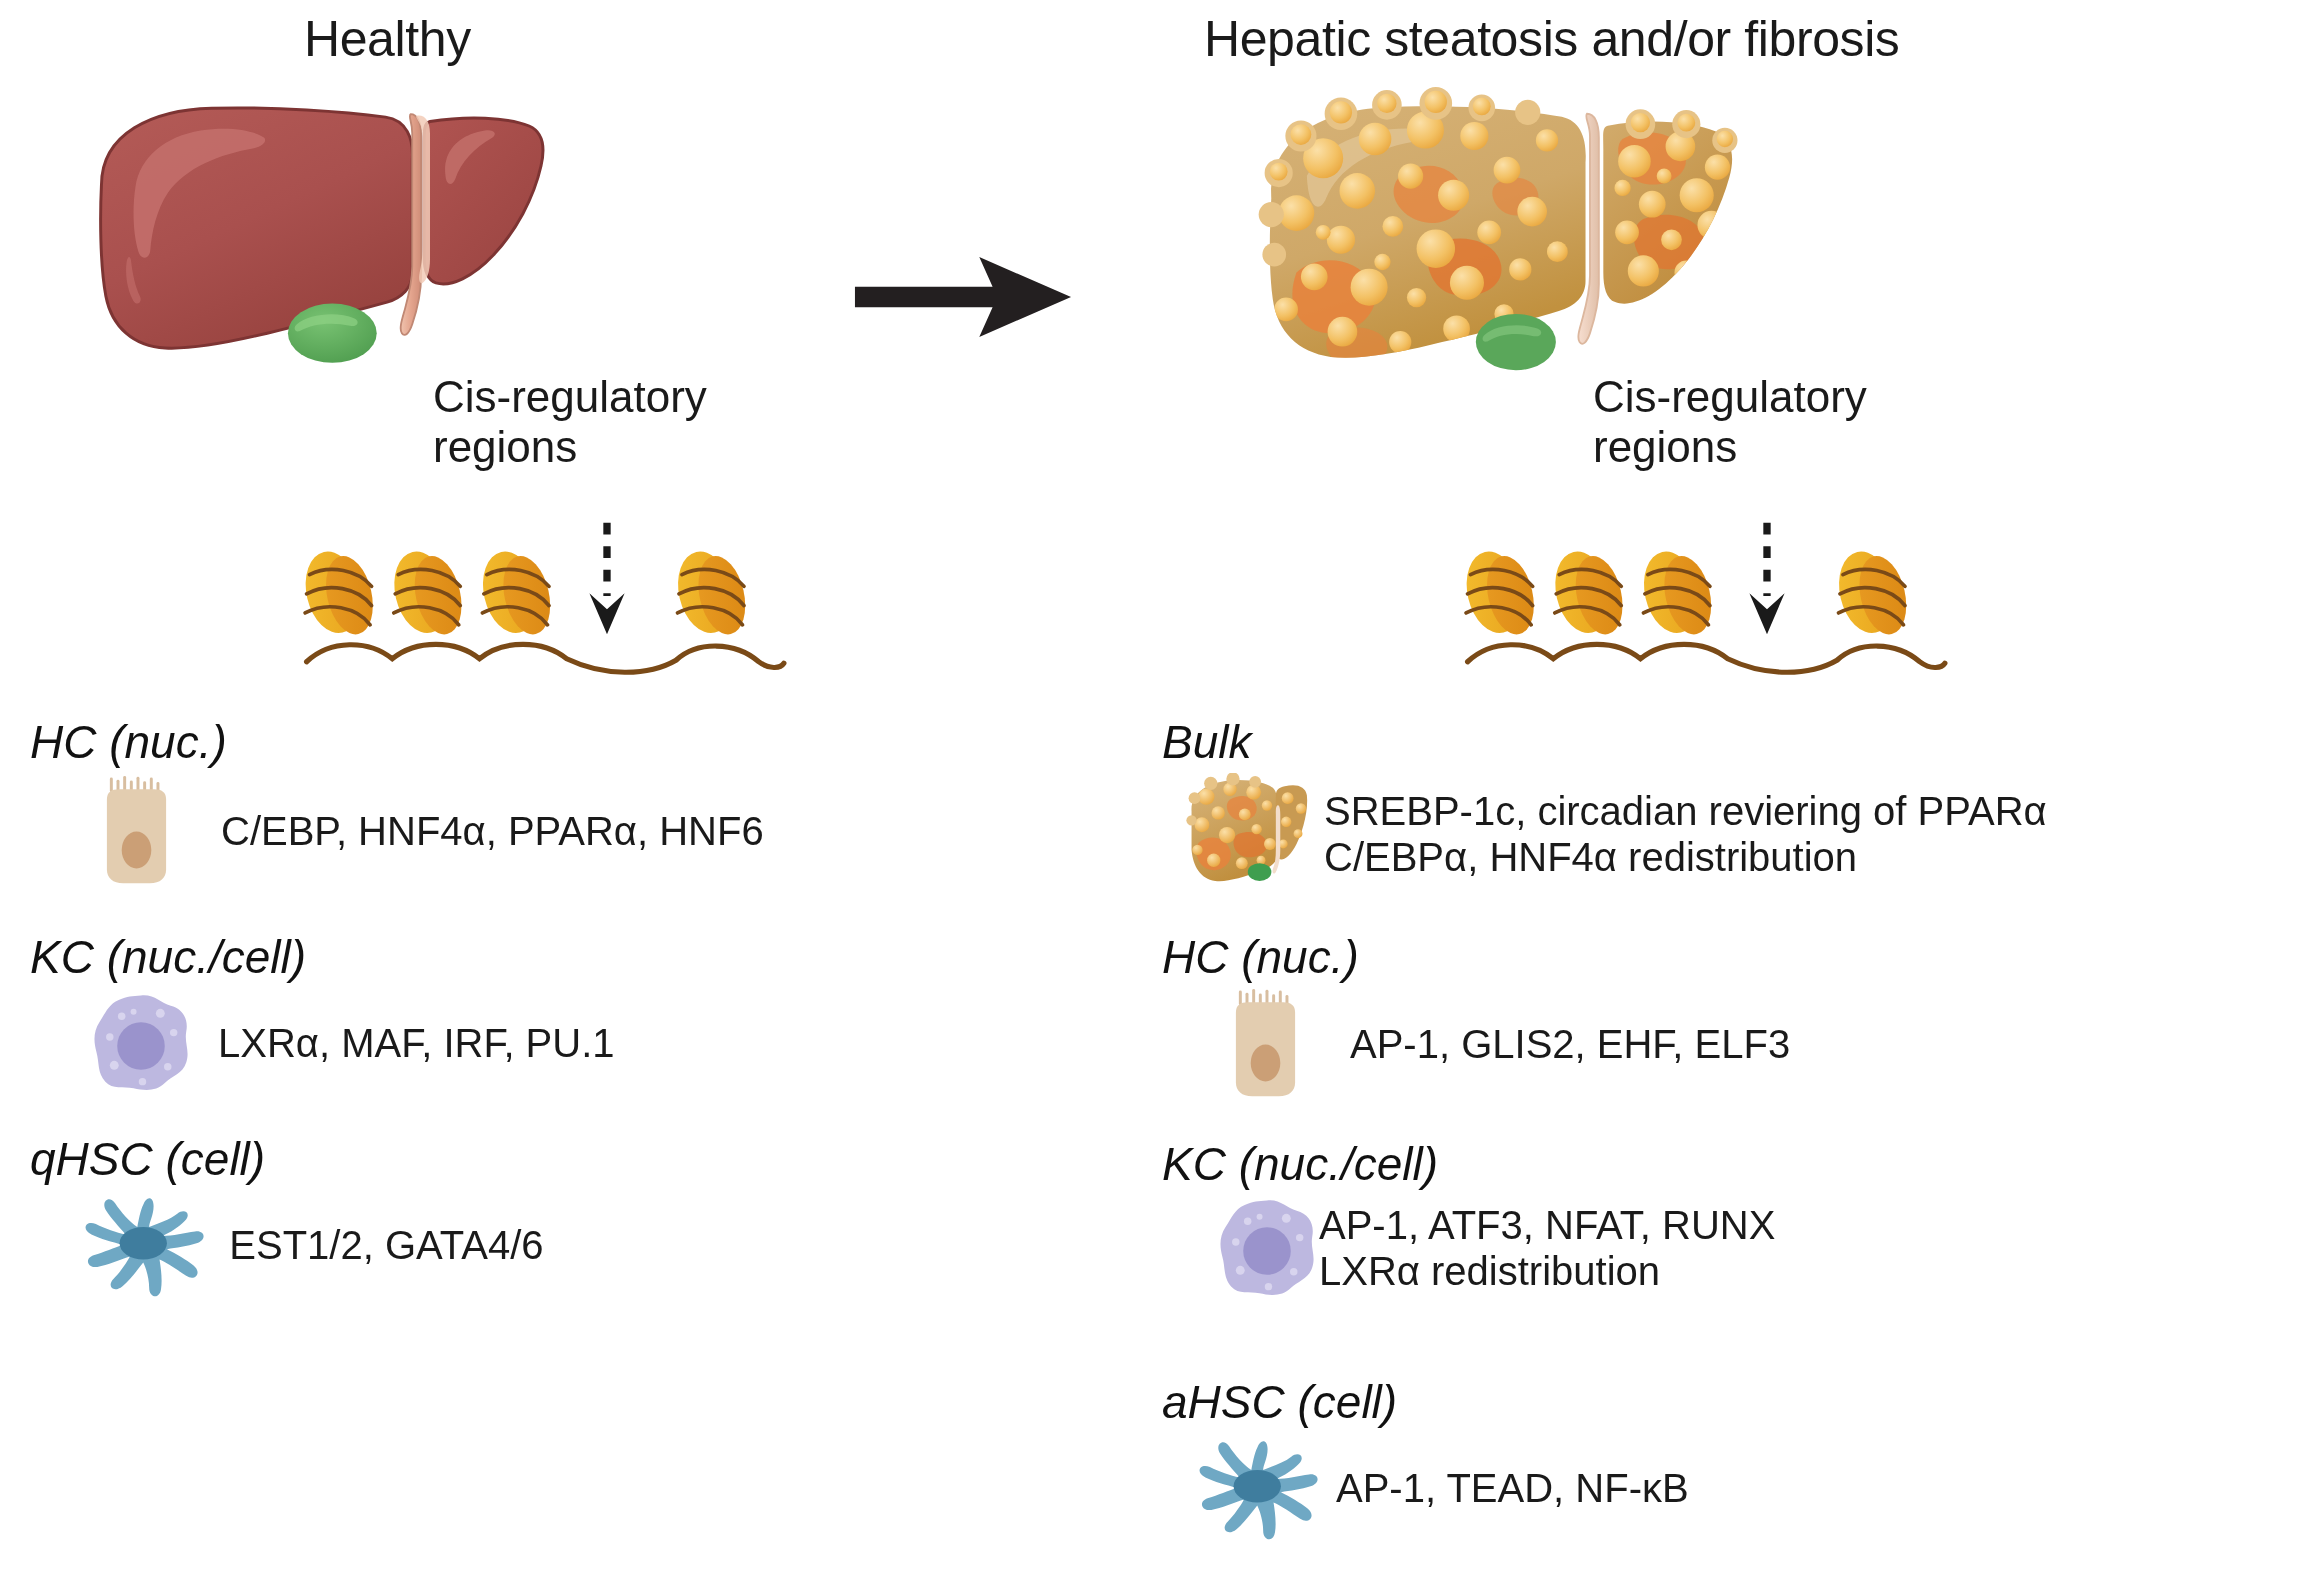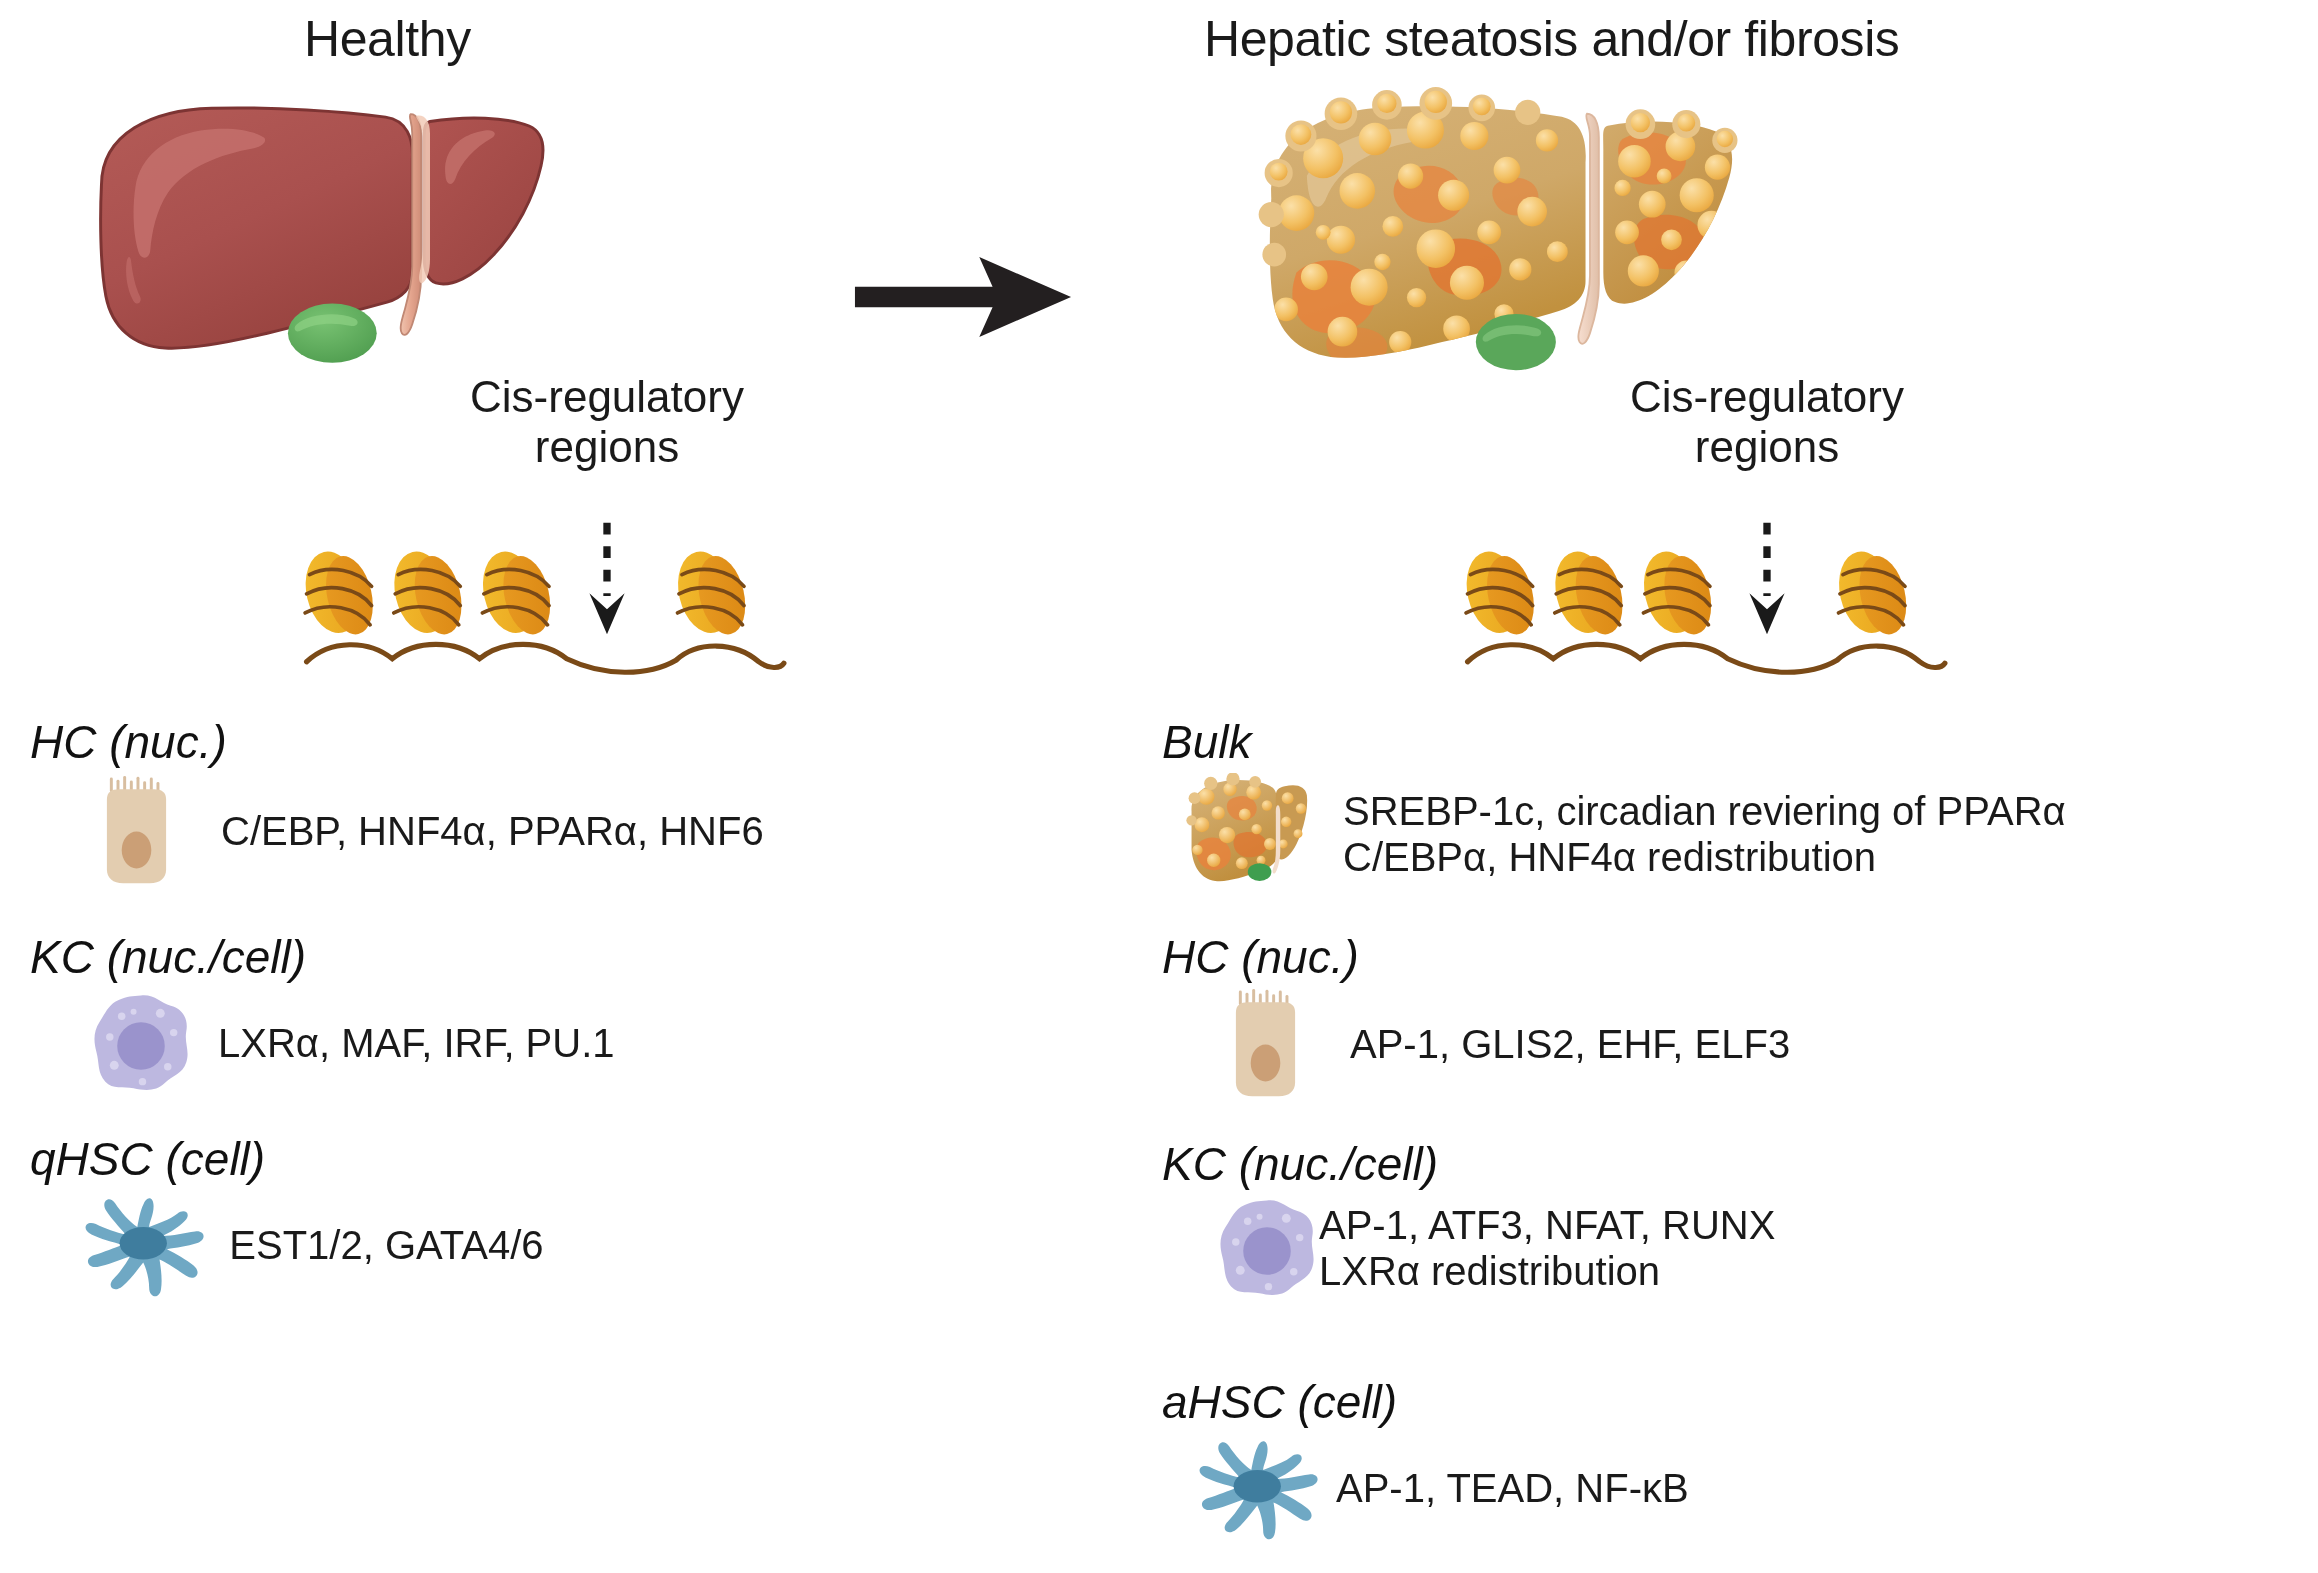--- a/index.html
+++ b/index.html
@@ -15,21 +15,21 @@
   
   .panel-title{
     position:absolute;font-size:50px;letter-spacing:-0.4px;
     white-space:nowrap;color:#1a1a1a;font-weight:400;
   }
   #title-healthy{left:304px;top:10.4px;}
   #title-disease{left:1204px;top:10.4px;}
 
   
   .cis-caption{
-    position:absolute;font-size:44px;line-height:1.13;text-align:center;
+    position:absolute;font-size:44px;line-height:1.13;text-align:left;
     white-space:nowrap;color:#1a1a1a;
   }
   #cis-left{left:433px;top:372px;width:348px;}
   #cis-right{left:1593px;top:372px;width:348px;}
   .cis-caption span{display:block;}
 
   
   #big-arrow{left:852px;top:245px;width:222px;height:104px;}
 
   
@@ -487,21 +487,21 @@
           <circle cx="138" cy="66" r="7"></circle>
             <circle cx="154" cy="82" r="6"></circle>
           <circle cx="134" cy="96" r="6"></circle>
         </g>
         <path d="M126 44 C128 42, 130 46, 130 56 L130 104 C130 118, 127 128, 124 134
                  C122 138, 118 136, 120 130 C123 122, 124 114, 124 104 L124 56
                  C124 48, 124 46, 126 44 Z" fill="#f2ddcb"></path>
         <ellipse cx="102" cy="134" rx="16" ry="12" fill="#3f9e4f"></ellipse>
       </svg>
     </div>
-    <div class="group-text" style="margin-left:33px;">
+    <div class="group-text" style="margin-left:14px;">
       <span>SREBP-1c, circadian reviering of PPARα</span>
       <span>C/EBPα, HNF4α redistribution</span>
     </div>
   </div>
 </div>
 
 <div class="group" style="left:1162px;top:930px;">
   <div class="group-label">HC (nuc.)</div>
   <div class="group-row" style="left:62px;top:59px;">
     <div class="group-icon">

